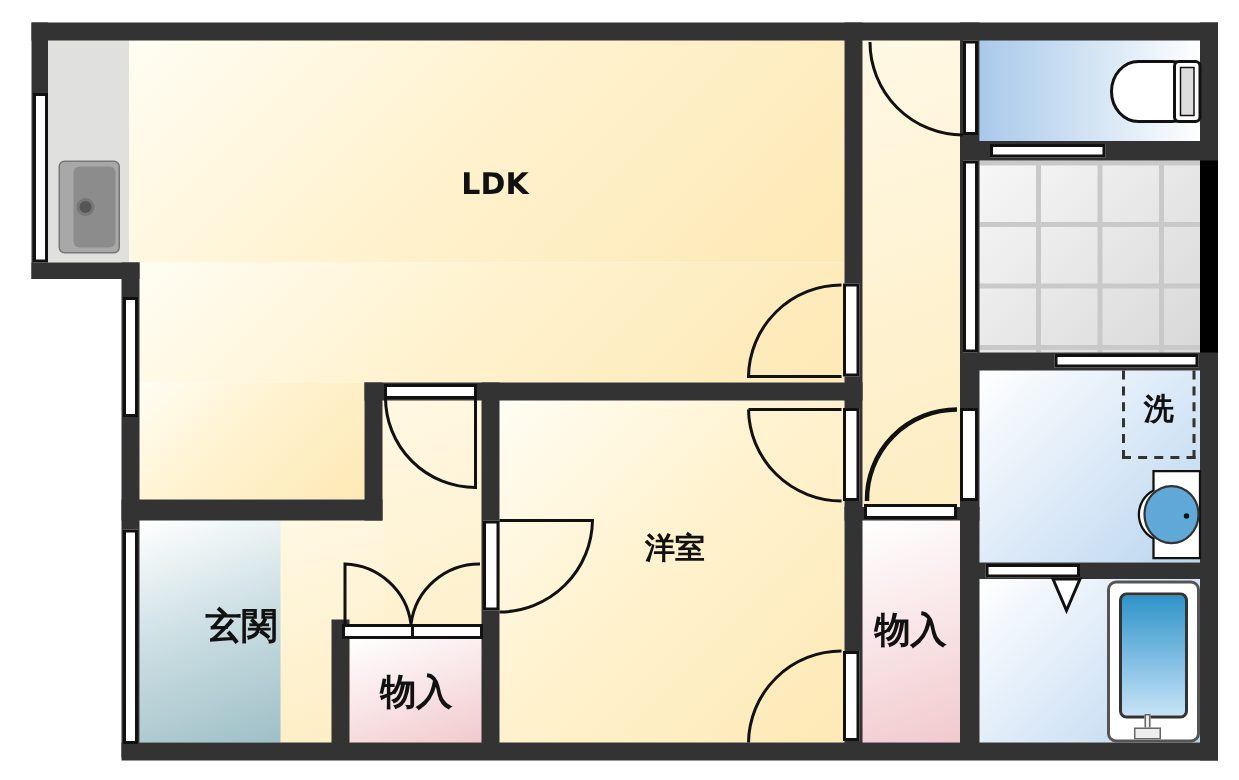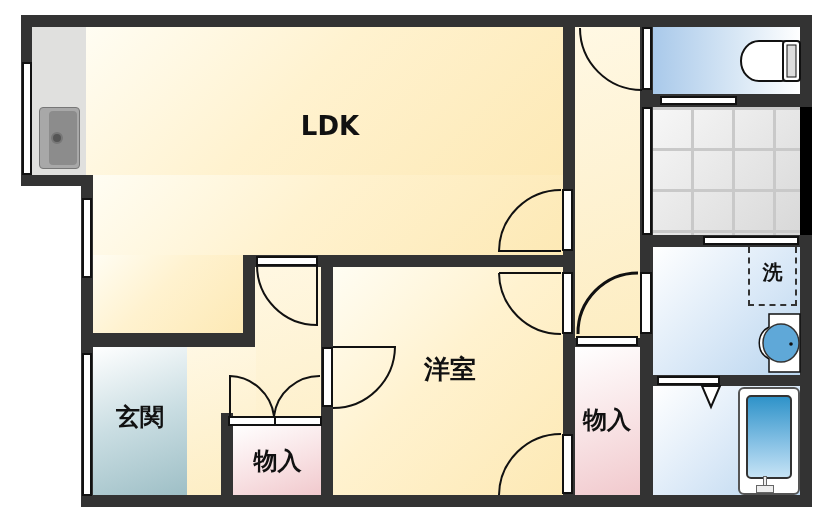--- a/index.html
+++ b/index.html
@@ -14,21 +14,21 @@
   .floor-entry{background:linear-gradient(160deg,#ffffff 0%,#c9dde2 50%,#9ebfc6 100%);}
   .floor-closet{background:linear-gradient(160deg,#ffffff 0%,#f8e2e4 55%,#f1c9cd 100%);}
   .floor-kitchen{background:#e0e0de;}
   .balcony{background:#e6e6e6;
     background-image:
       linear-gradient(90deg,rgba(0,0,0,0) 0,rgba(0,0,0,0) 38px,#c9c9c9 38px,#c9c9c9 41px),
       linear-gradient(0deg,rgba(0,0,0,0) 0,rgba(0,0,0,0) 38px,#c9c9c9 38px,#c9c9c9 41px),
       linear-gradient(135deg,#f7f7f7,#d8d8d8);
     background-size:41px 41px,41px 41px,100% 100%;}
   .label{position:absolute;color:#111;font-weight:bold;text-align:center;line-height:1.08;white-space:nowrap;}
-  .lbl-lg{font-size:26px;}
+  .lbl-lg{font-size:20px;}
   .lbl-md{font-size:24px;}
   .lbl-sm{font-size:20px;}
   .window{position:absolute;box-sizing:border-box;background:#fff;border:2px solid #111;}
   .doorleaf{position:absolute;box-sizing:border-box;background:#fff;border:2px solid #111;}
   svg{position:absolute;overflow:visible;}
 </style>
 </head>
 <body>
 
 <div class="plan">
@@ -153,17 +153,17 @@
   </div>
 
   <div class="label lbl-lg" style="left:270px;top:112px;width:120px;">
     <div>LDK</div>
   </div>
 
   <div class="label lbl-lg" style="left:390px;top:355px;width:120px;">
     <div>洋室</div>
   </div>
 
-  <div class="label lbl-md" style="left:95px;top:405px;width:90px;">玄関</div>
+  <div class="label lbl-md" style="left:95px;top:405px;width:90px;text-align:right;">玄関</div>
   <div class="label lbl-md" style="left:233px;top:449px;width:89px;">物入</div>
   <div class="label lbl-md" style="left:573px;top:408px;width:68px;">物入</div>
 
 </div>
 
 </body></html>

